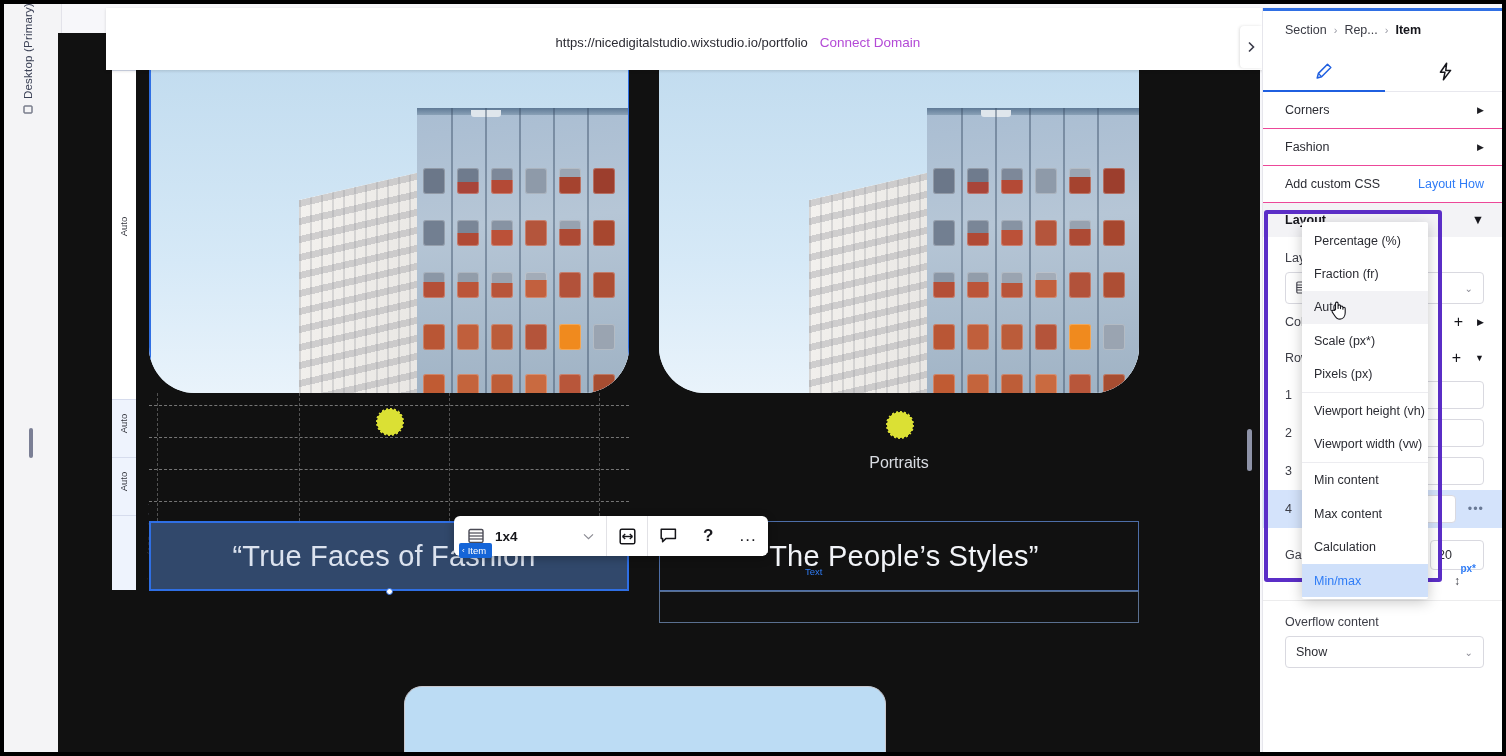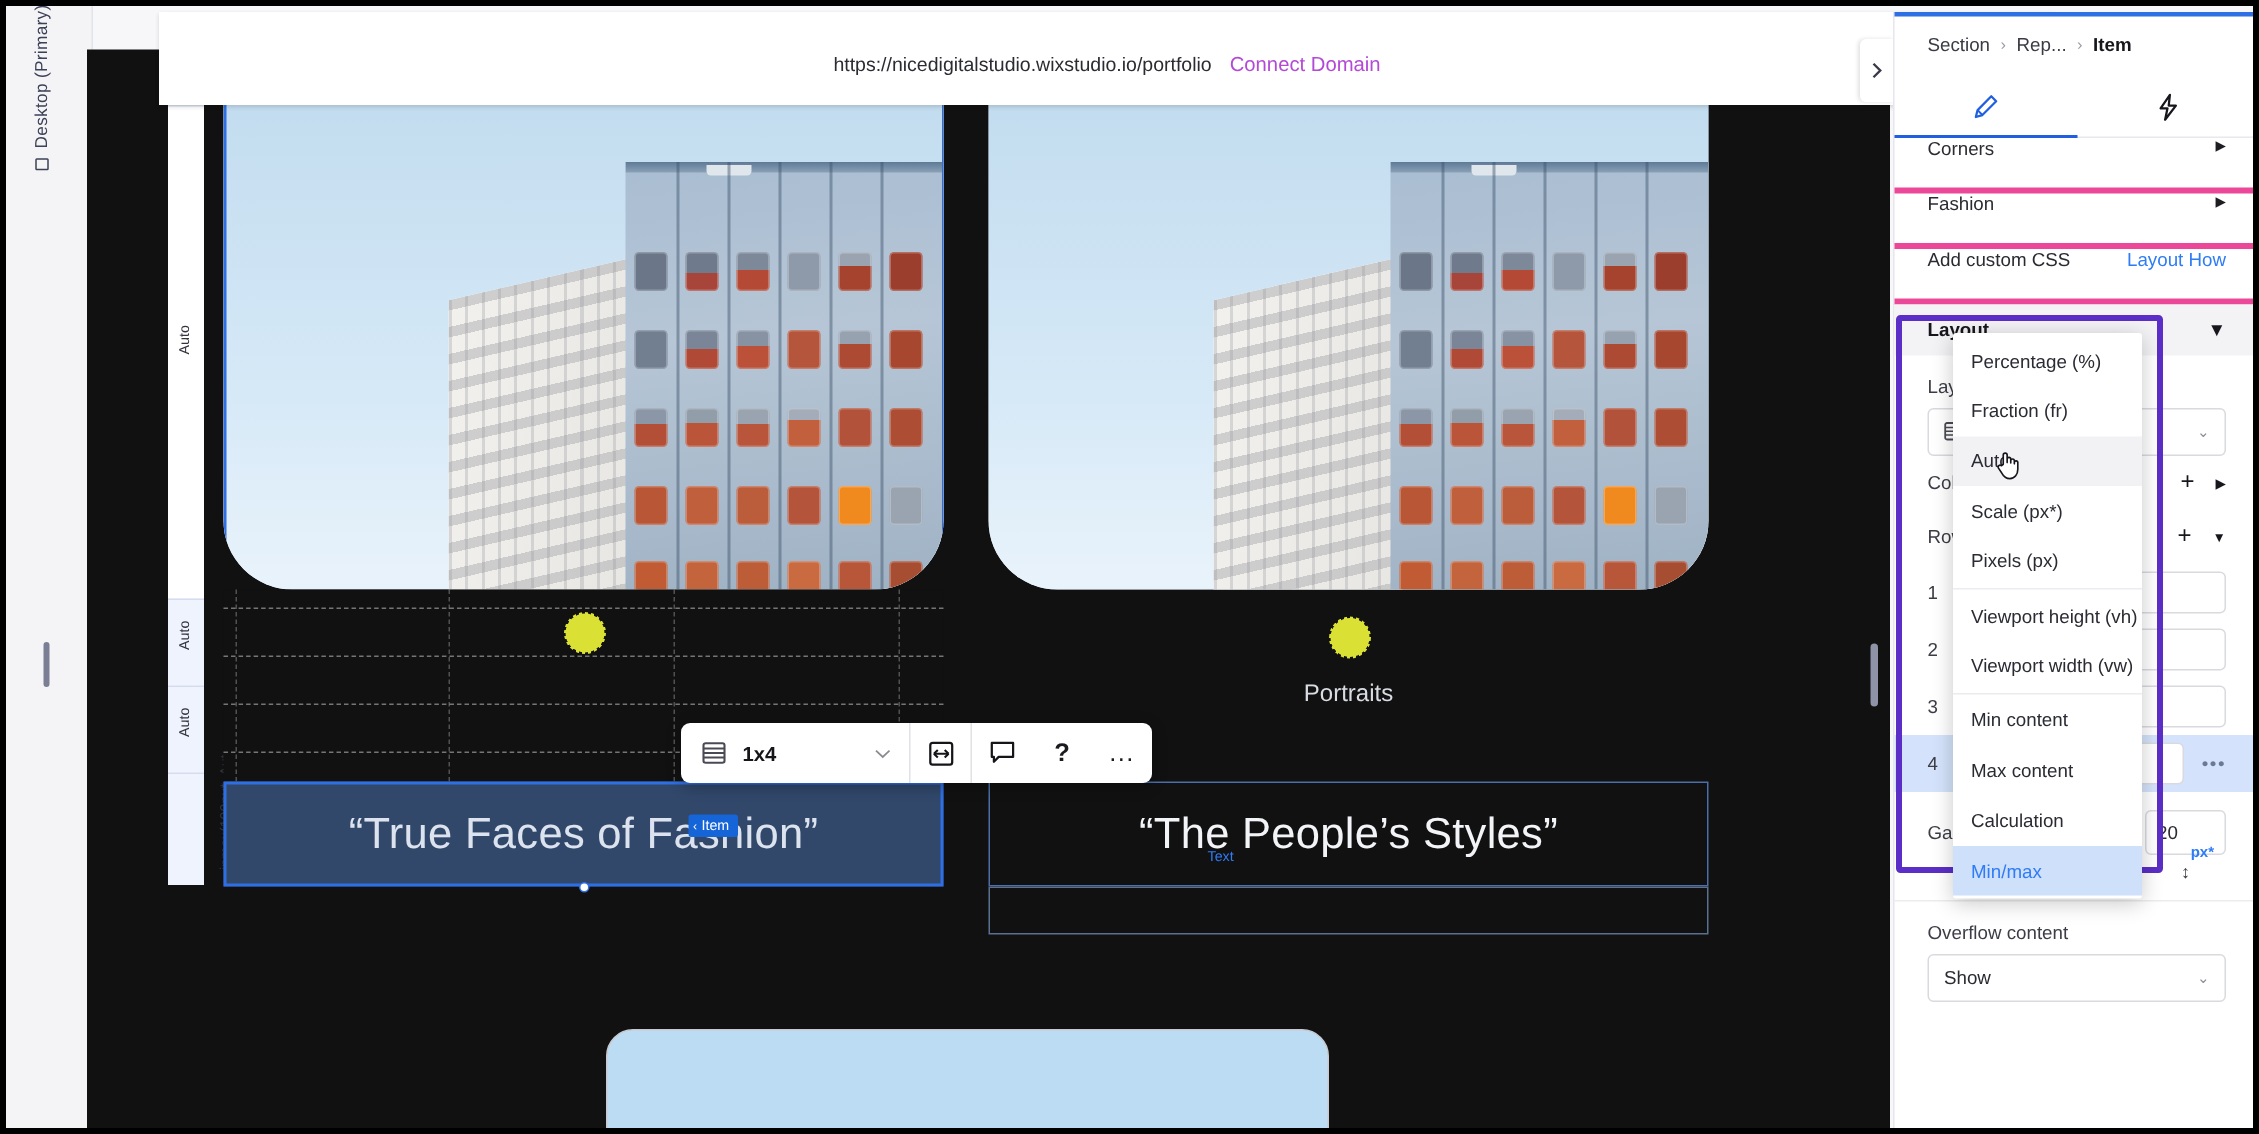--- a/index.html
+++ b/index.html
@@ -177,21 +177,21 @@
     box-shadow:0 0 0 2px #dbe034;
   }
   .badge-dot::before{
     content:""; position:absolute; inset:-3px; border-radius:50%;
     background:
       repeating-conic-gradient(#dbe034 0deg 9deg, transparent 9deg 18deg);
   }
 
   
   .float-toolbar{
-    position:absolute; left:305px; top:416px;
+    position:absolute; left:305px; top:450px;
     width:314px; height:40px;
     background:#fff; border-radius:6px;
     box-shadow:0 2px 10px rgba(0,0,0,.30);
     display:flex; align-items:center;
   }
   .ft-seg{ display:flex; align-items:center; height:100%; }
   .ft-left{ width:156px; padding-left:14px; gap:11px; }
   .ft-div{ width:1px; height:100%; background:#e2e2e6; }
   .ft-btn{
     width:41px; height:100%; display:flex; align-items:center; justify-content:center;
@@ -258,22 +258,22 @@
     padding-left:22px; font-size:12.5px; color:#3a3b44;
   }
   .breadcrumb .sep{ color:#9a9ba5; font-size:11px; }
   .breadcrumb .cur{ font-weight:700; color:#16161c; }
   .tabs{ display:flex; height:40px; border-bottom:1px solid #e8e8ee; }
   .tab{ flex:1; display:flex; align-items:center; justify-content:center; cursor:pointer; position:relative; }
   .tab.active::after{
     content:""; position:absolute; left:0; right:0; bottom:-1px; height:2.5px; background:#1f5fe0;
   }
   .row{
-    height:37px; display:flex; align-items:flex-start; justify-content:space-between;
-    padding:0 22px; border-bottom:4px solid #ec4899; cursor:pointer;
+    height:37px; display:flex; align-items:center; justify-content:space-between;
+    padding:0 22px; border-bottom:1px solid #ec4899; cursor:pointer;
   }
   .row .caret{ color:#1d1d22; font-size:9px; }
   .learn{ color:#2f7cf6; cursor:pointer; }
   .section-head{
     height:34px; display:flex; align-items:center; justify-content:space-between;
     padding:0 22px; background:#f3f3f6; font-weight:700; color:#16161c;
   }
   .field-label{ padding:14px 22px 7px; color:#3c3d46; }
   .select{
     margin:0 22px; height:32px; border:1px solid #d9d9e0; border-radius:4px;

